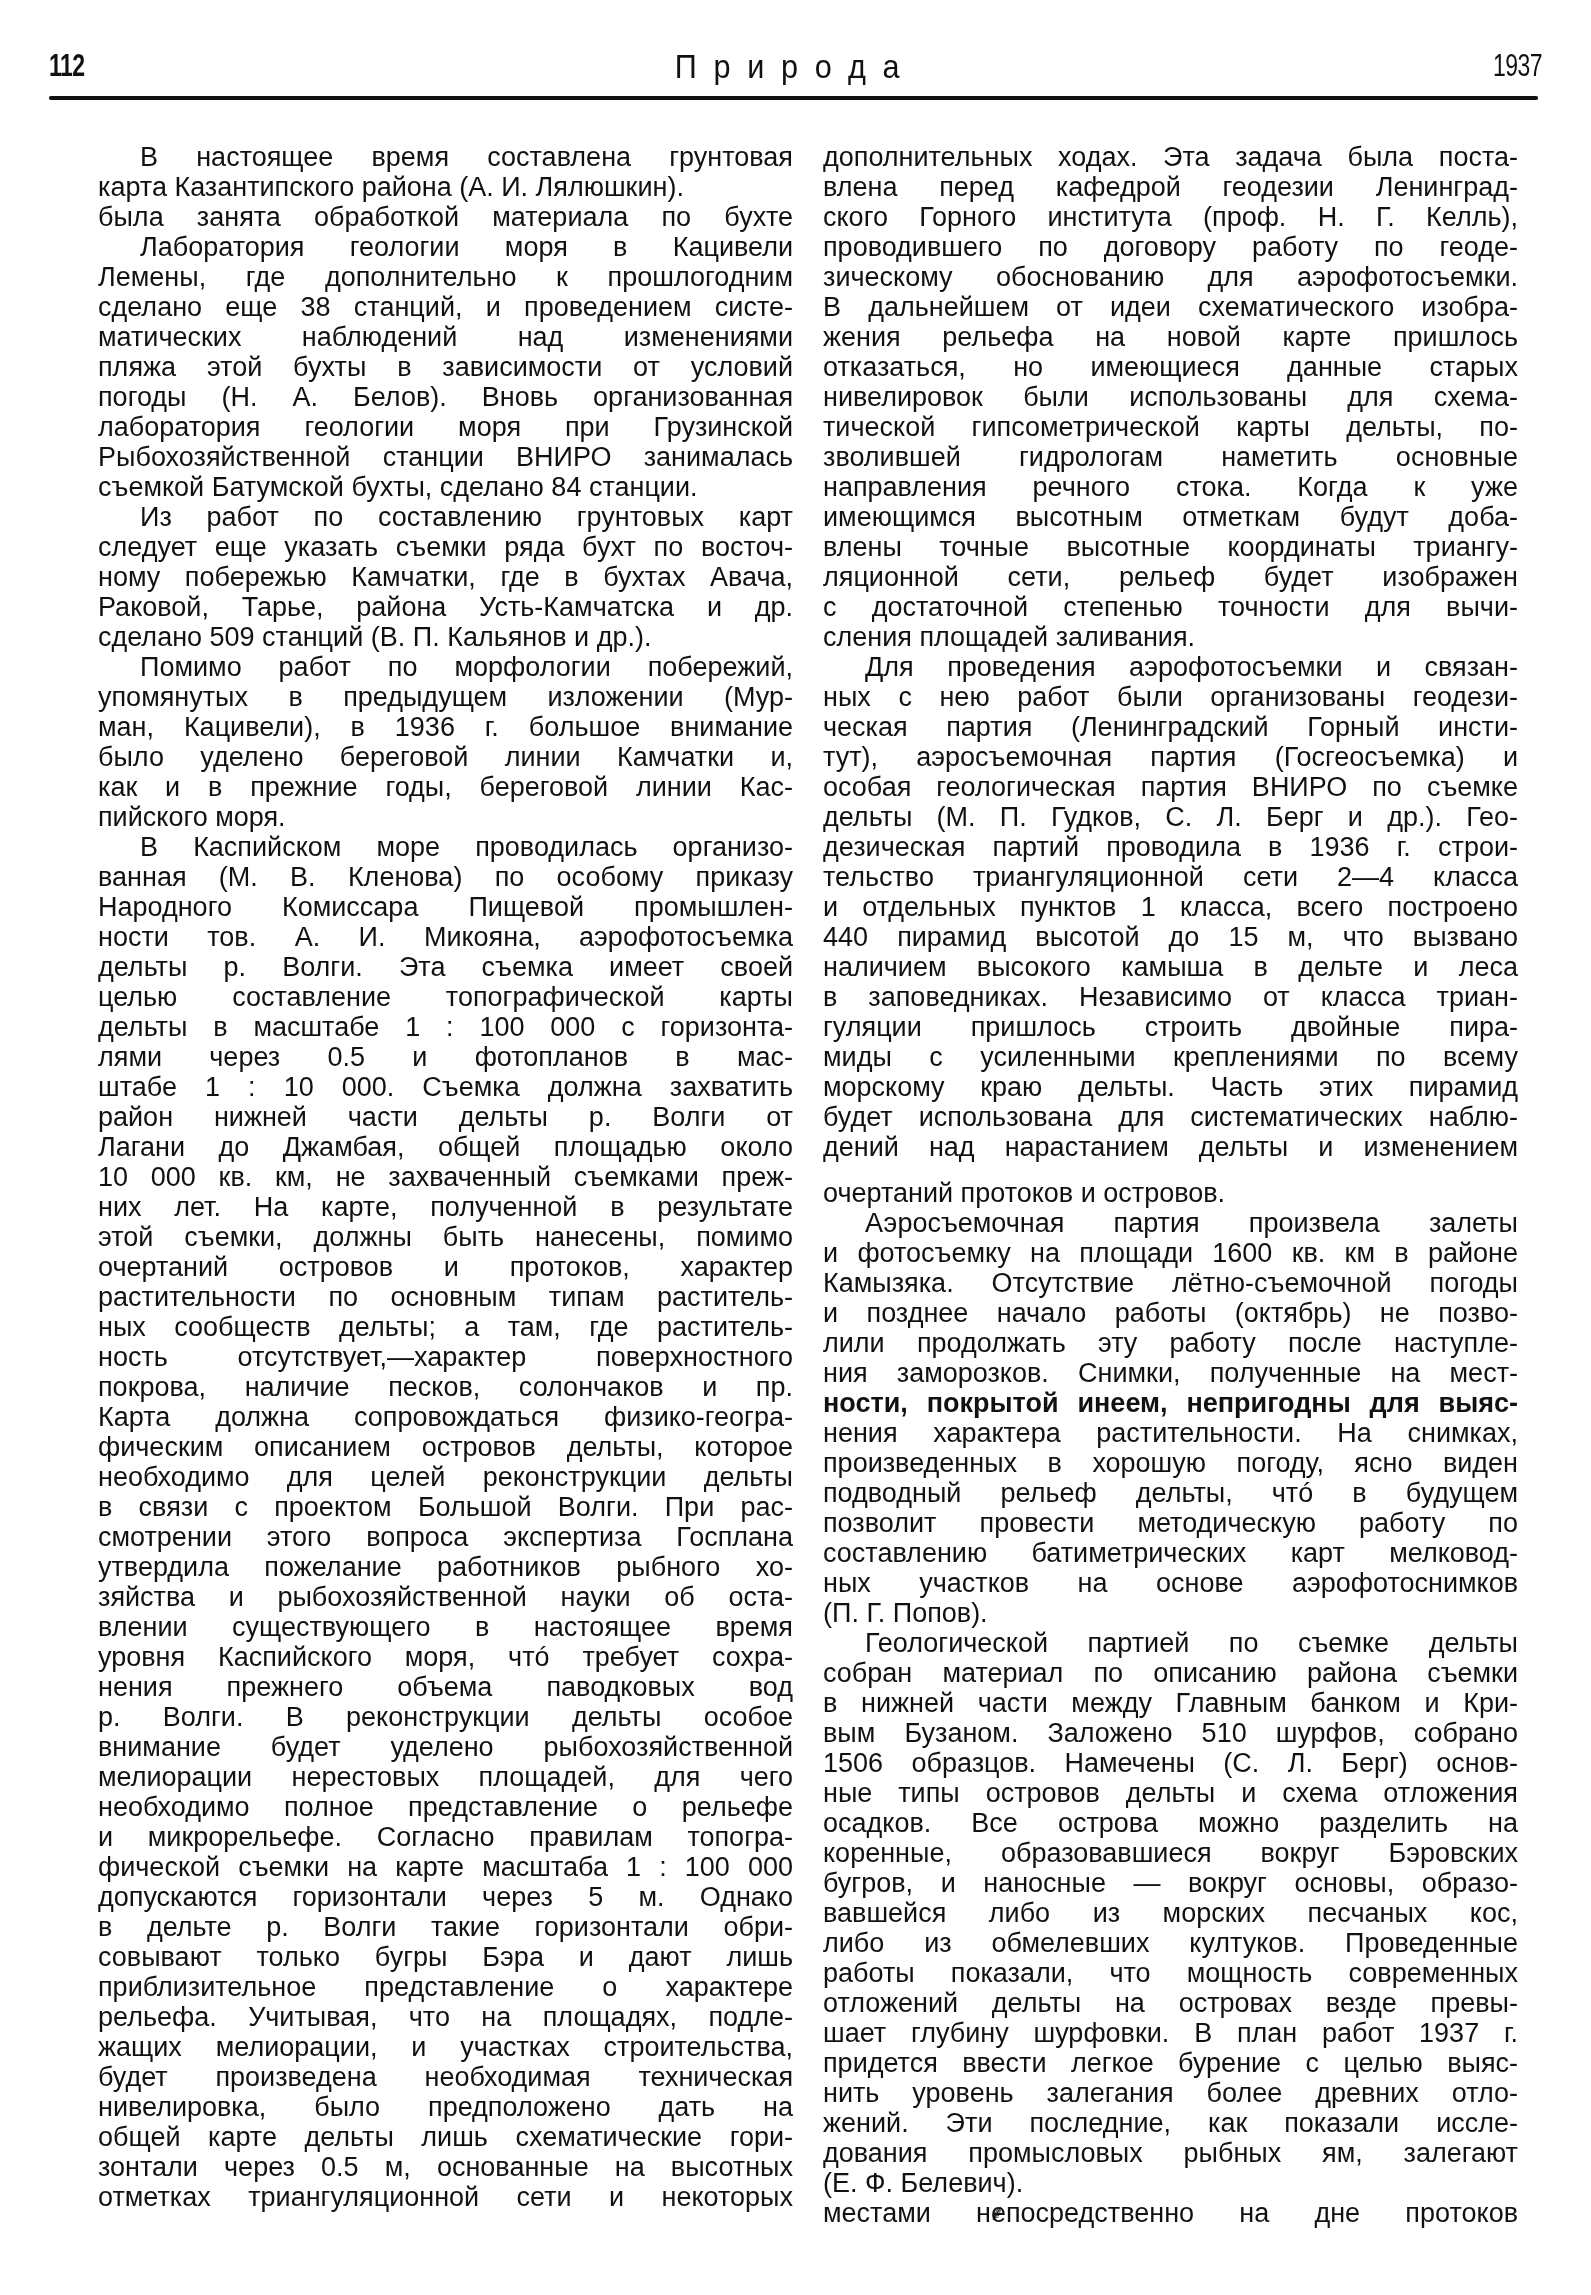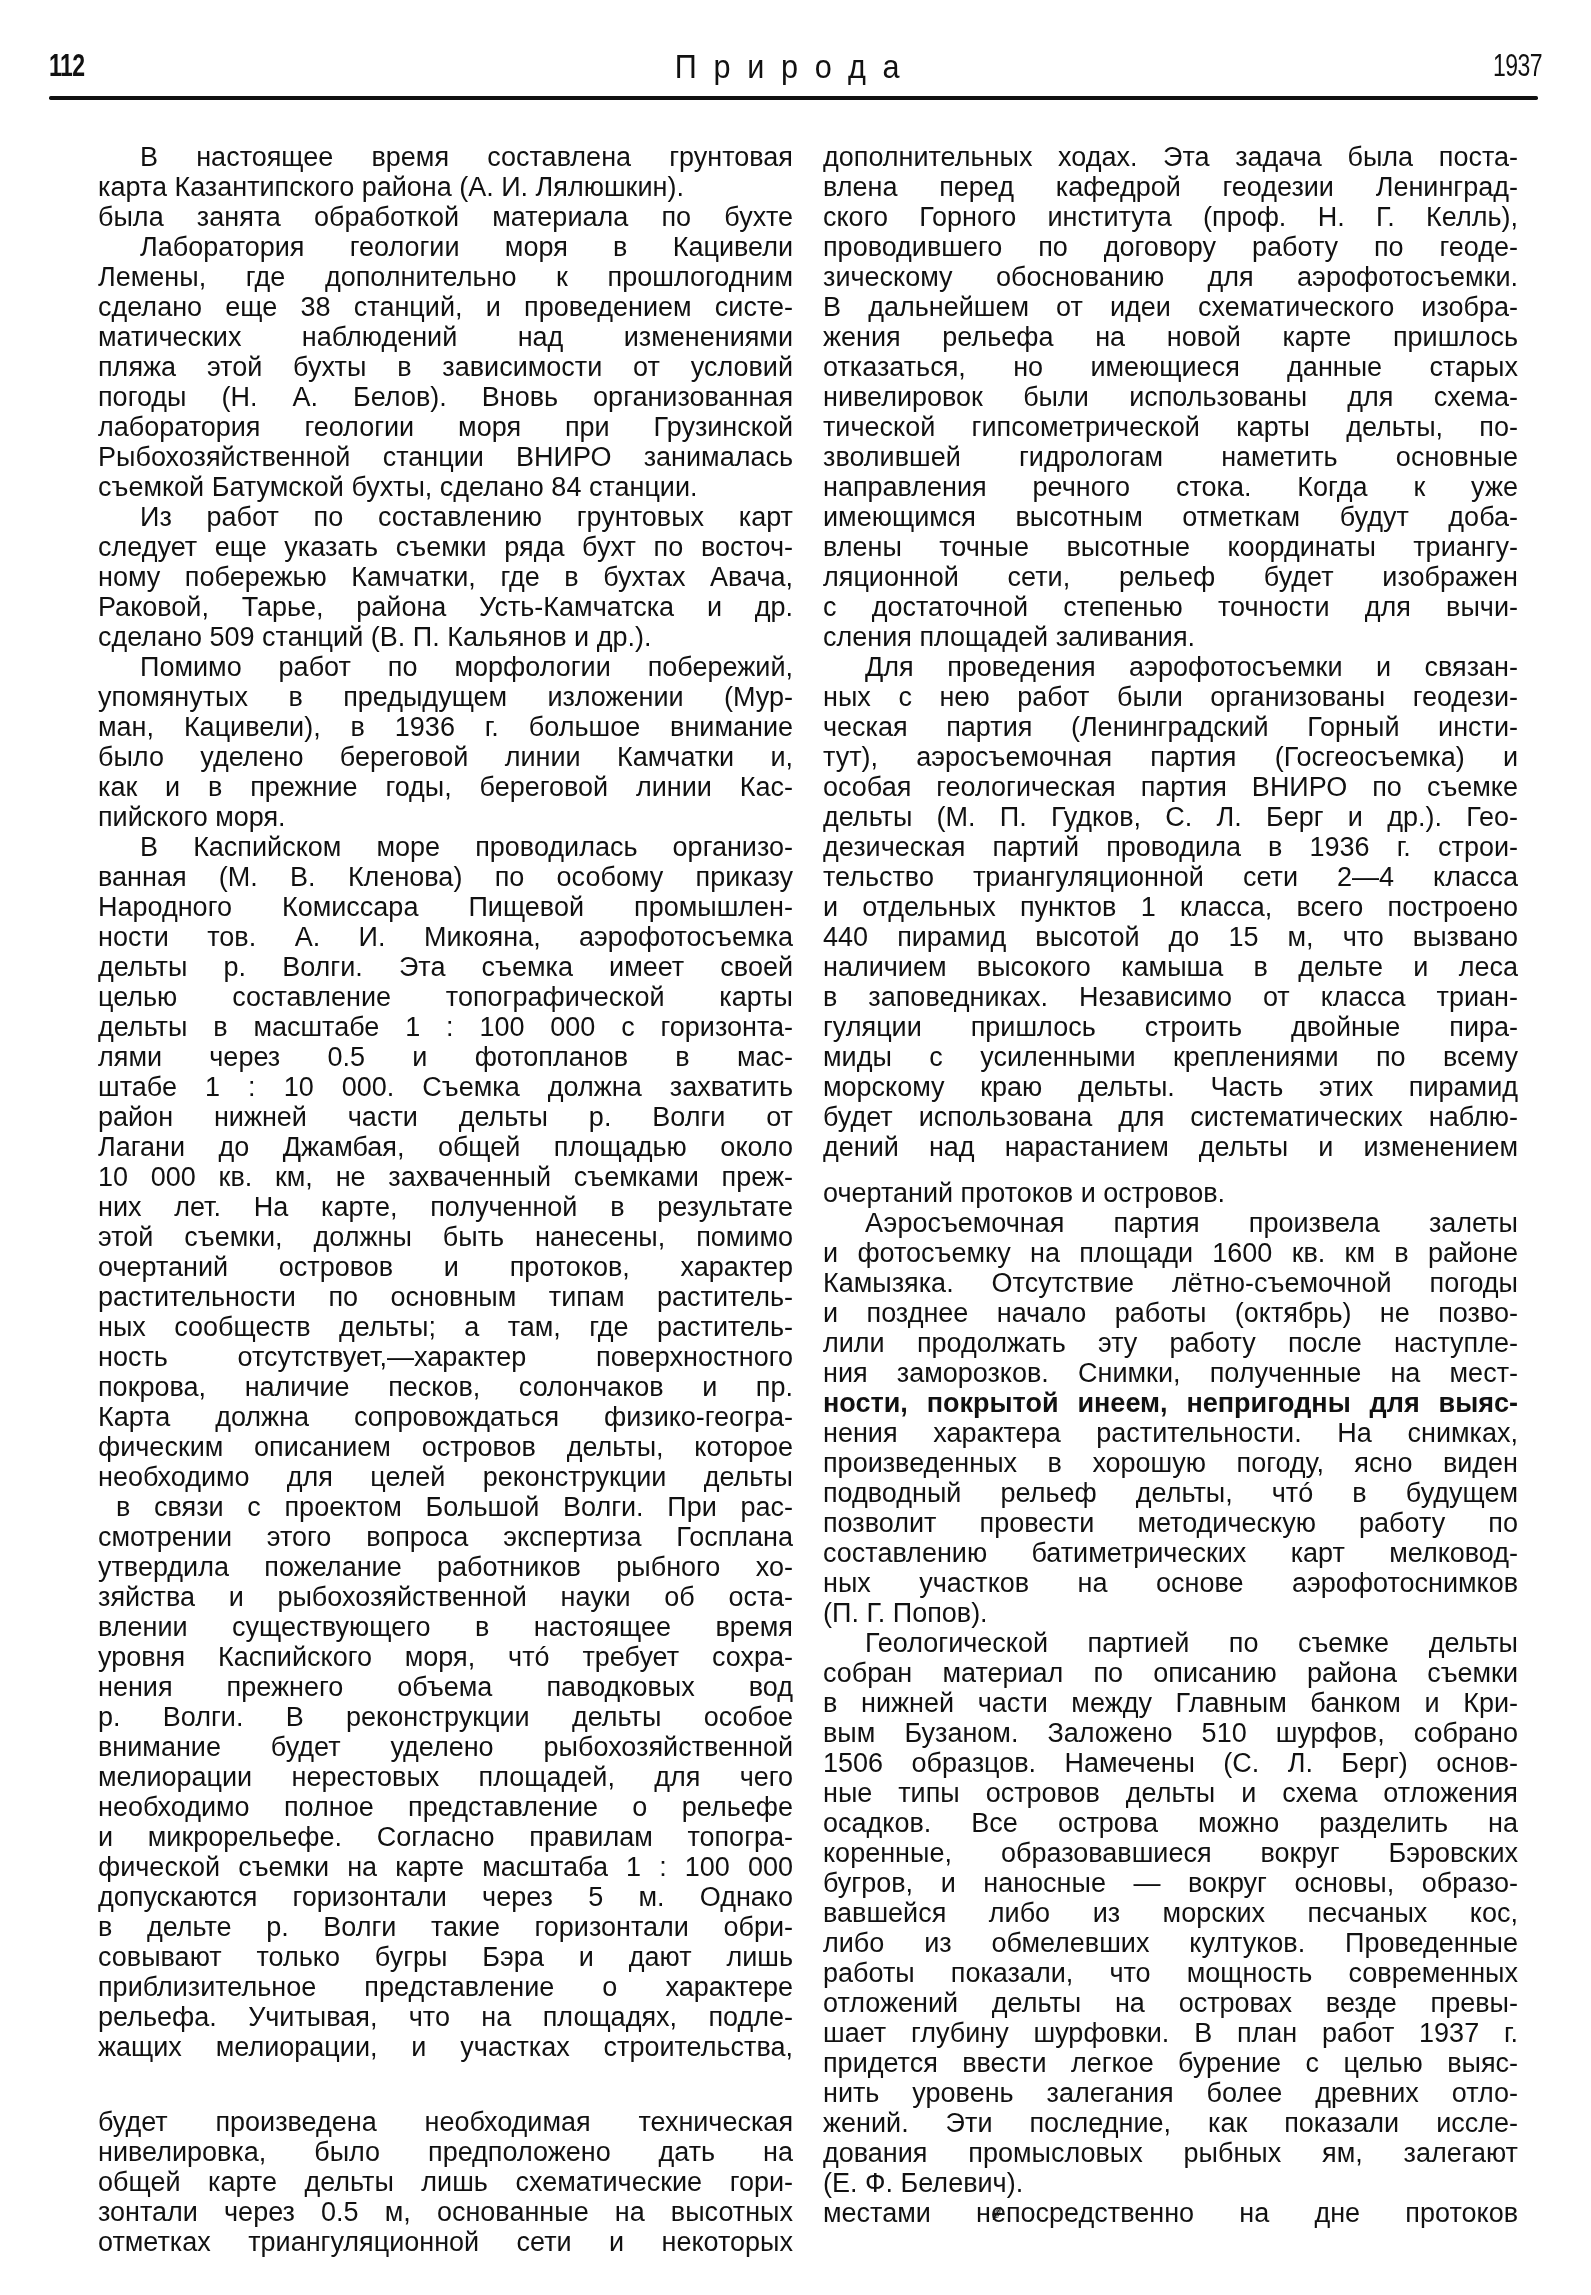--- a/index.html
+++ b/index.html
@@ -82,40 +82,40 @@
         <span class="line" style="white-space: nowrap; display: block; text-align-last: justify;">них лет. На карте, полученной в результате</span>
         <span class="line" style="white-space: nowrap; display: block; text-align-last: justify;">этой съемки, должны быть нанесены, помимо</span>
         <span class="line" style="white-space: nowrap; display: block; text-align-last: justify;">очертаний островов и протоков, характер</span>
         <span class="line" style="white-space: nowrap; display: block; text-align-last: justify;">растительности по основным типам раститель-</span>
         <span class="line" style="white-space: nowrap; display: block; text-align-last: justify;">ных сообществ дельты; а там, где раститель-</span>
         <span class="line" style="white-space: nowrap; display: block; text-align-last: justify;">ность отсутствует,—характер поверхностного</span>
         <span class="line" style="white-space: nowrap; display: block; text-align-last: justify;">покрова, наличие песков, солончаков и пр.</span>
         <span class="line" style="white-space: nowrap; display: block; text-align-last: justify;">Карта должна сопровождаться физико-геогра-</span>
         <span class="line" style="white-space: nowrap; display: block; text-align-last: justify;">фическим описанием островов дельты, которое</span>
         <span class="line" style="white-space: nowrap; display: block; text-align-last: justify;">необходимо для целей реконструкции дельты</span>
-        <span class="line" style="white-space: nowrap; display: block; text-align-last: justify; margin-left: 18px;">в связи с проектом Большой Волги. При рас-</span>
+        <span class="line" style="white-space: nowrap; display: block; text-align-last: justify;">в связи с проектом Большой Волги. При рас-</span>
         <span class="line" style="white-space: nowrap; display: block; text-align-last: justify;">смотрении этого вопроса экспертиза Госплана</span>
         <span class="line" style="white-space: nowrap; display: block; text-align-last: justify;">утвердила пожелание работников рыбного хо-</span>
         <span class="line" style="white-space: nowrap; display: block; text-align-last: justify;">зяйства и рыбохозяйственной науки об оста-</span>
         <span class="line" style="white-space: nowrap; display: block; text-align-last: justify;">влении существующего в настоящее время</span>
         <span class="line" style="white-space: nowrap; display: block; text-align-last: justify;">уровня Каспийского моря, чтó требует сохра-</span>
         <span class="line" style="white-space: nowrap; display: block; text-align-last: justify;">нения прежнего объема паводковых вод</span>
         <span class="line" style="white-space: nowrap; display: block; text-align-last: justify;">р. Волги. В реконструкции дельты особое</span>
         <span class="line" style="white-space: nowrap; display: block; text-align-last: justify;">внимание будет уделено рыбохозяйственной</span>
         <span class="line" style="white-space: nowrap; display: block; text-align-last: justify;">мелиорации нерестовых площадей, для чего</span>
         <span class="line" style="white-space: nowrap; display: block; text-align-last: justify;">необходимо полное представление о рельефе</span>
         <span class="line" style="white-space: nowrap; display: block; text-align-last: justify;">и микрорельефе. Согласно правилам топогра-</span>
         <span class="line" style="white-space: nowrap; display: block; text-align-last: justify;">фической съемки на карте масштаба 1 : 100 000</span>
         <span class="line" style="white-space: nowrap; display: block; text-align-last: justify;">допускаются горизонтали через 5 м. Однако</span>
         <span class="line" style="white-space: nowrap; display: block; text-align-last: justify;">в дельте р. Волги такие горизонтали обри-</span>
         <span class="line" style="white-space: nowrap; display: block; text-align-last: justify;">совывают только бугры Бэра и дают лишь</span>
         <span class="line" style="white-space: nowrap; display: block; text-align-last: justify;">приблизительное представление о характере</span>
         <span class="line" style="white-space: nowrap; display: block; text-align-last: justify;">рельефа. Учитывая, что на площадях, подле-</span>
         <span class="line" style="white-space: nowrap; display: block; text-align-last: justify;">жащих мелиорации, и участках строительства,</span>
-        <span class="line" style="white-space: nowrap; display: block; text-align-last: justify; margin-top: 45px;">будет произведена необходимая техническая</span>
+        <span class="line" style="white-space: nowrap; display: block; text-align-last: justify;">будет произведена необходимая техническая</span>
         <span class="line" style="white-space: nowrap; display: block; text-align-last: justify;">нивелировка, было предположено дать на</span>
         <span class="line" style="white-space: nowrap; display: block; text-align-last: justify;">общей карте дельты лишь схематические гори-</span>
         <span class="line" style="white-space: nowrap; display: block; text-align-last: justify;">зонтали через 0.5 м, основанные на высотных</span>
         <span class="line" style="white-space: nowrap; display: block; text-align-last: justify;">отметках триангуляционной сети и некоторых</span>
       </div>
     </div>
   <div class="column col-right">
       <div class="para">
         <span class="line" style="white-space: nowrap; display: block; text-align-last: justify;">дополнительных ходах. Эта задача была поста-</span>
         <span class="line" style="white-space: nowrap; display: block; text-align-last: justify;">влена перед кафедрой геодезии Ленинград-</span>

